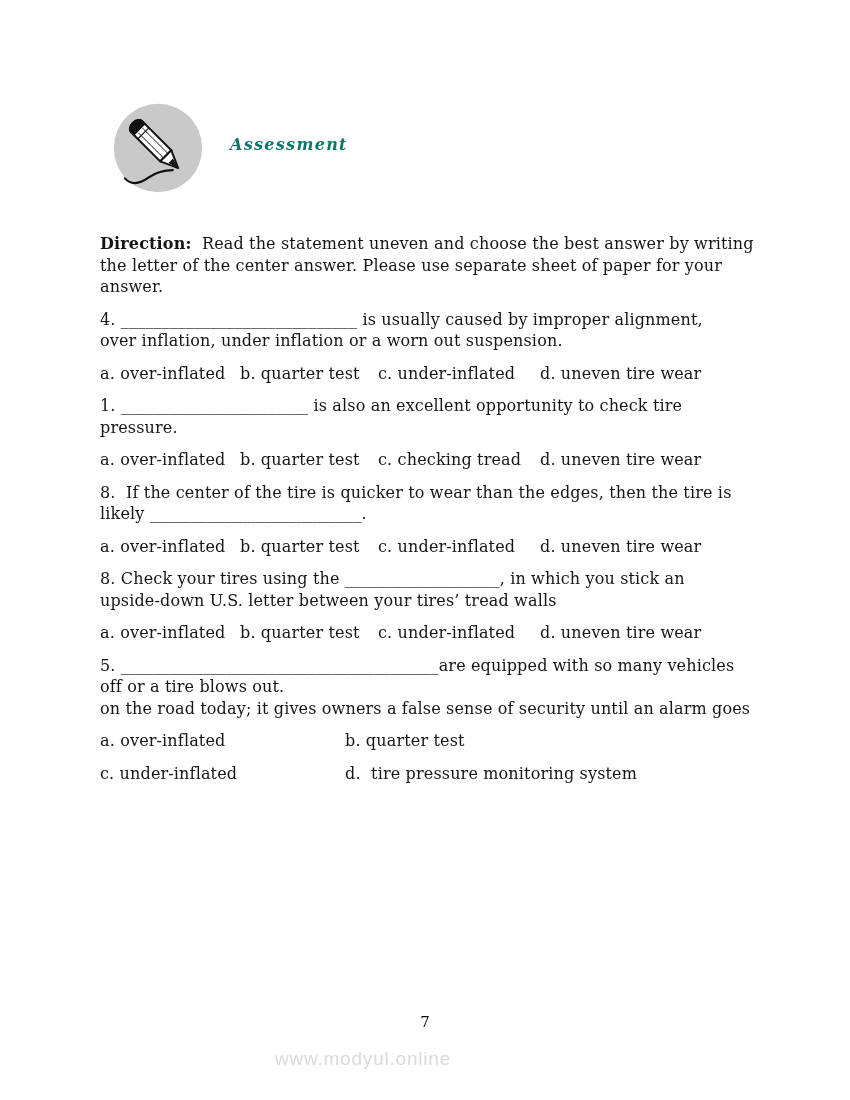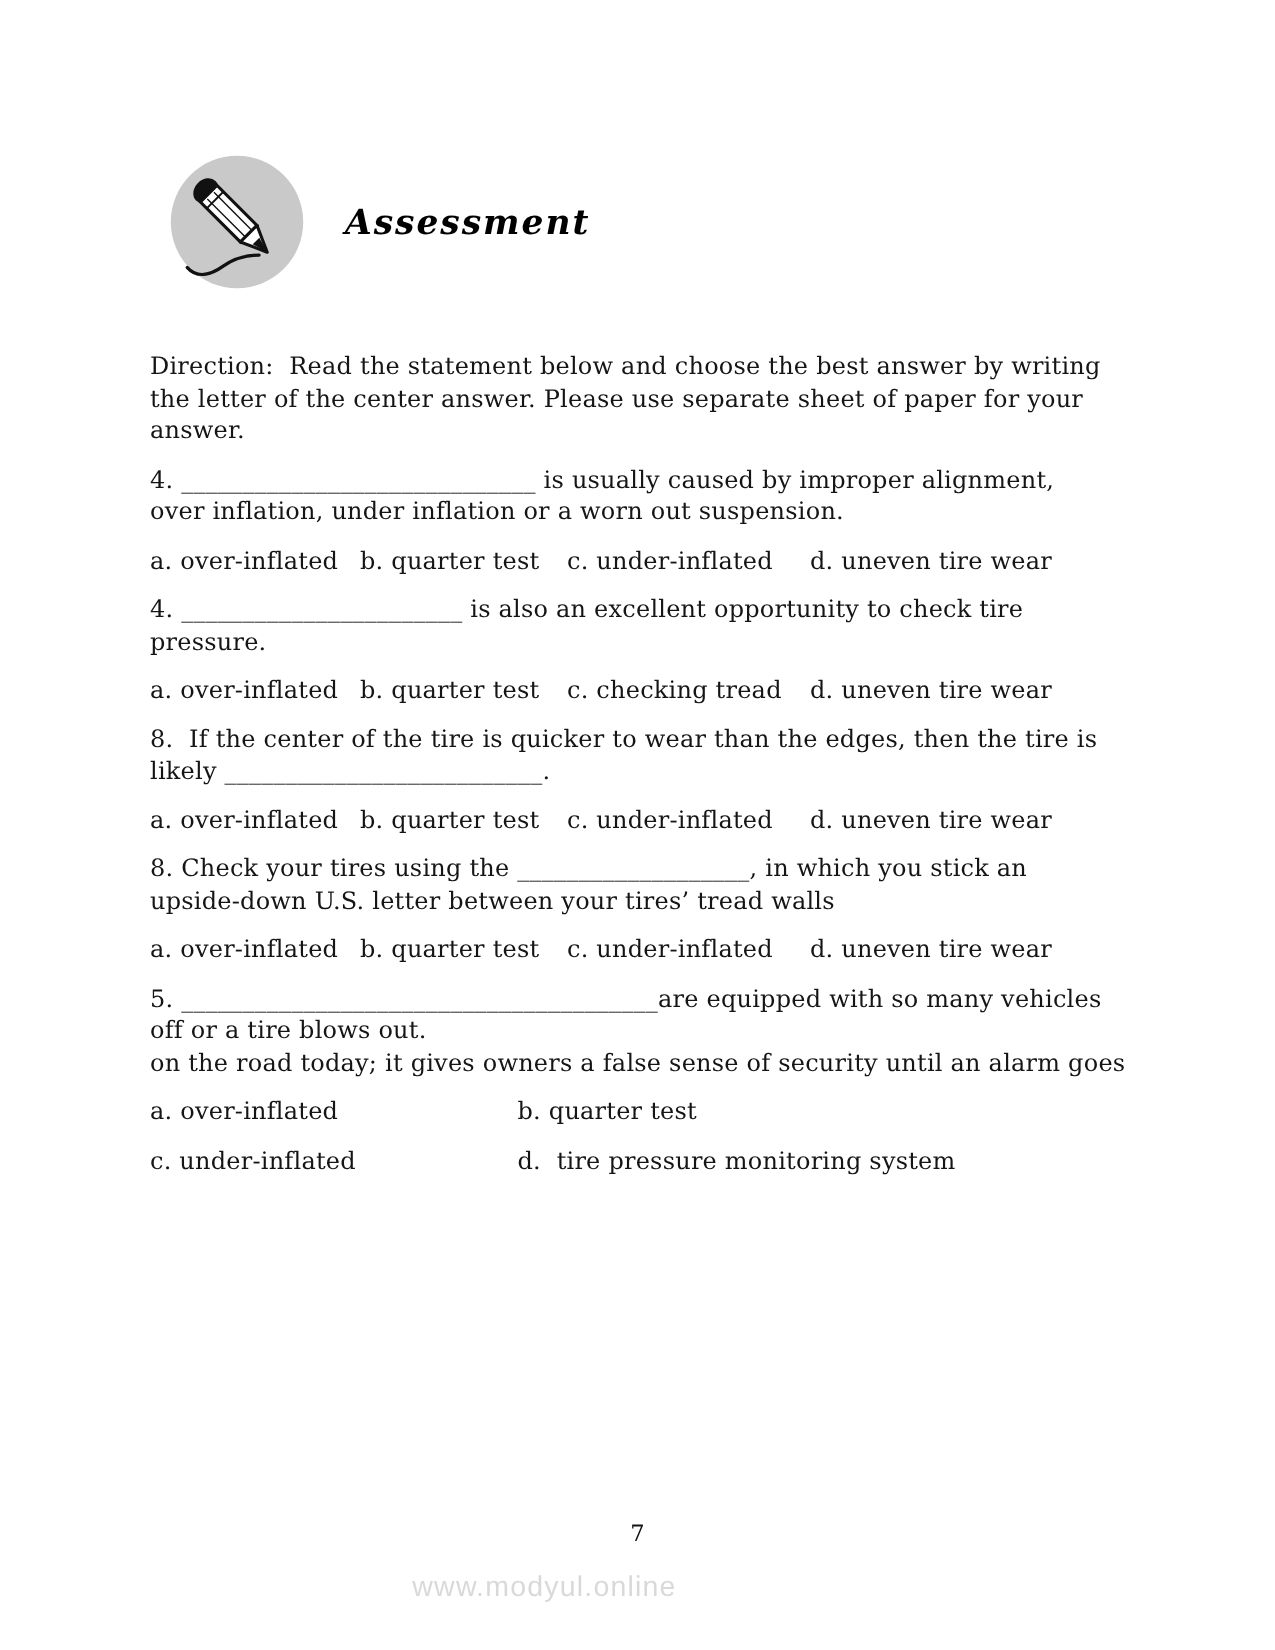--- a/index.html
+++ b/index.html
@@ -13,39 +13,39 @@
   }
   .icon-wrap {
     position: absolute;
     left: 112px; top: 102px;
     width: 92px; height: 92px;
   }
   .page-title {
     position: absolute;
     left: 230px; top: 135px;
     margin: 0;
-    font-size: 23px;
+    font-size: 16px;
     font-weight: bold;
     font-style: italic;
     letter-spacing: 1.3px;
-    color: #000000;
+    color: #0f766e;
   }
   .content {
     position: absolute;
     left: 100px; top: 233px;
     width: 665px;
     font-size: 16px;
     letter-spacing: 0.15px;
   }
   .para { margin: 0 0 11px 0; }
   .line {
     white-space: pre;
     line-height: 21.5px;
   }
-  .bold { font-weight: normal; }
+  .bold { font-weight: bold; }
   .choices4 { display: flex; line-height: 21.5px; }
   .choices4 .ch { white-space: pre; }
   .ch-a { width: 140px; }
   .ch-b { width: 138px; }
   .ch-c { width: 162px; }
   .choicerow { display: flex; line-height: 21.5px; }
   .choicerow .col-left { width: 245px; white-space: pre; }
   .choicerow .col-right { white-space: pre; }
   .page-num {
     position: absolute;
@@ -83,38 +83,38 @@
     </g>
     <path d="M14 83 C 22 92, 33 87, 40 82 S 56 74, 66 74" fill="none" stroke="#111" stroke-width="2.4" stroke-linecap="round"></path>
   </svg>
 </span>
 
 <h1 class="page-title">Assessment</h1>
 
 <main class="content">
 
   <div class="para">
-    <div class="line"><span class="bold">Direction:</span><span>  Read the statement below and choose the best answer by writing</span></div>
+    <div class="line"><span class="bold">Direction:</span><span>  Read the statement uneven and choose the best answer by writing</span></div>
     <div class="line">the letter of the center answer. Please use separate sheet of paper for your</div>
     <div class="line">answer.</div>
   </div>
 
   <div class="para">
     <div class="line">4. _____________________________ is usually caused by improper alignment,</div>
     <div class="line">over inflation, under inflation or a worn out suspension.</div>
   </div>
   <div class="para choices4">
     <span class="ch ch-a">a. over-inflated</span>
     <span class="ch ch-b">b. quarter test</span>
     <span class="ch ch-c">c. under-inflated</span>
     <span class="ch">d. uneven tire wear</span>
   </div>
 
   <div class="para">
-    <div class="line">4. _______________________ is also an excellent opportunity to check tire</div>
+    <div class="line">1. _______________________ is also an excellent opportunity to check tire</div>
     <div class="line">pressure.</div>
   </div>
   <div class="para choices4">
     <span class="ch ch-a">a. over-inflated</span>
     <span class="ch ch-b">b. quarter test</span>
     <span class="ch ch-c">c. checking tread</span>
     <span class="ch">d. uneven tire wear</span>
   </div>
 
   <div class="para">

